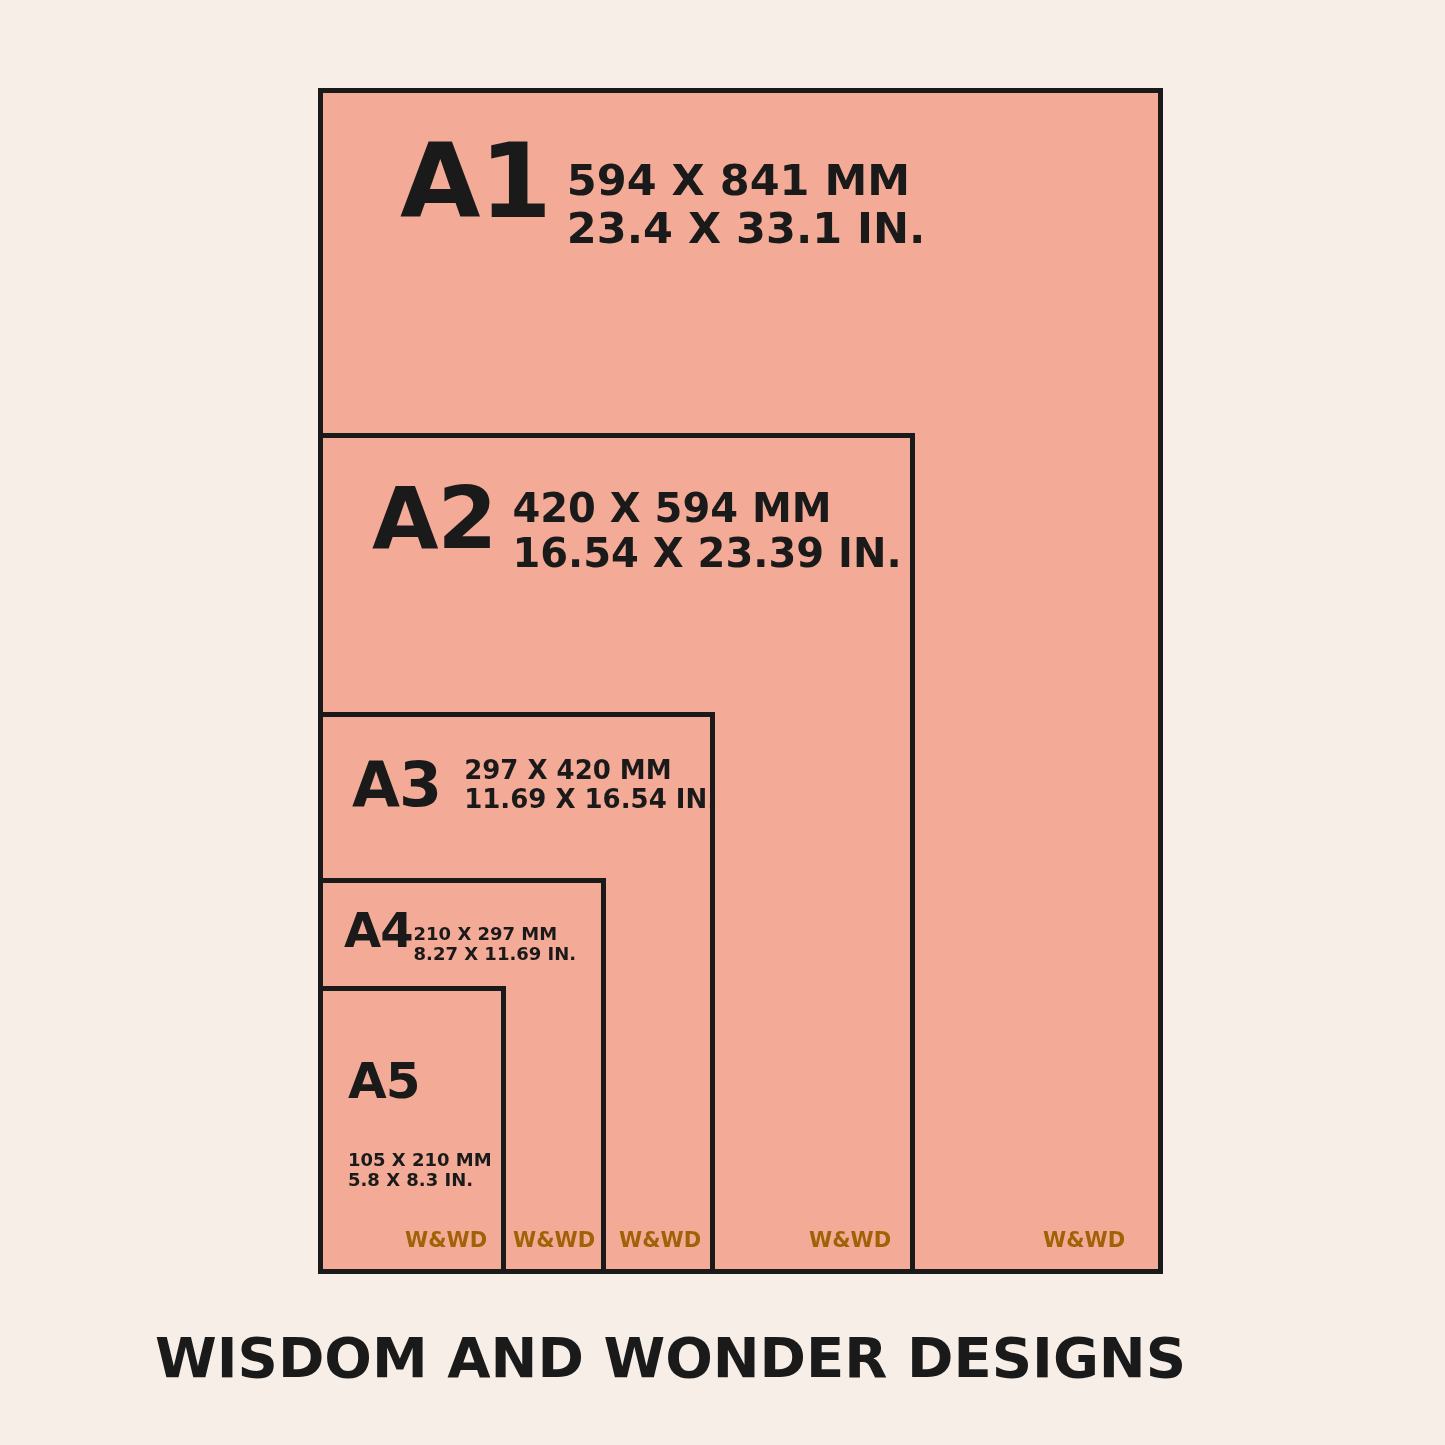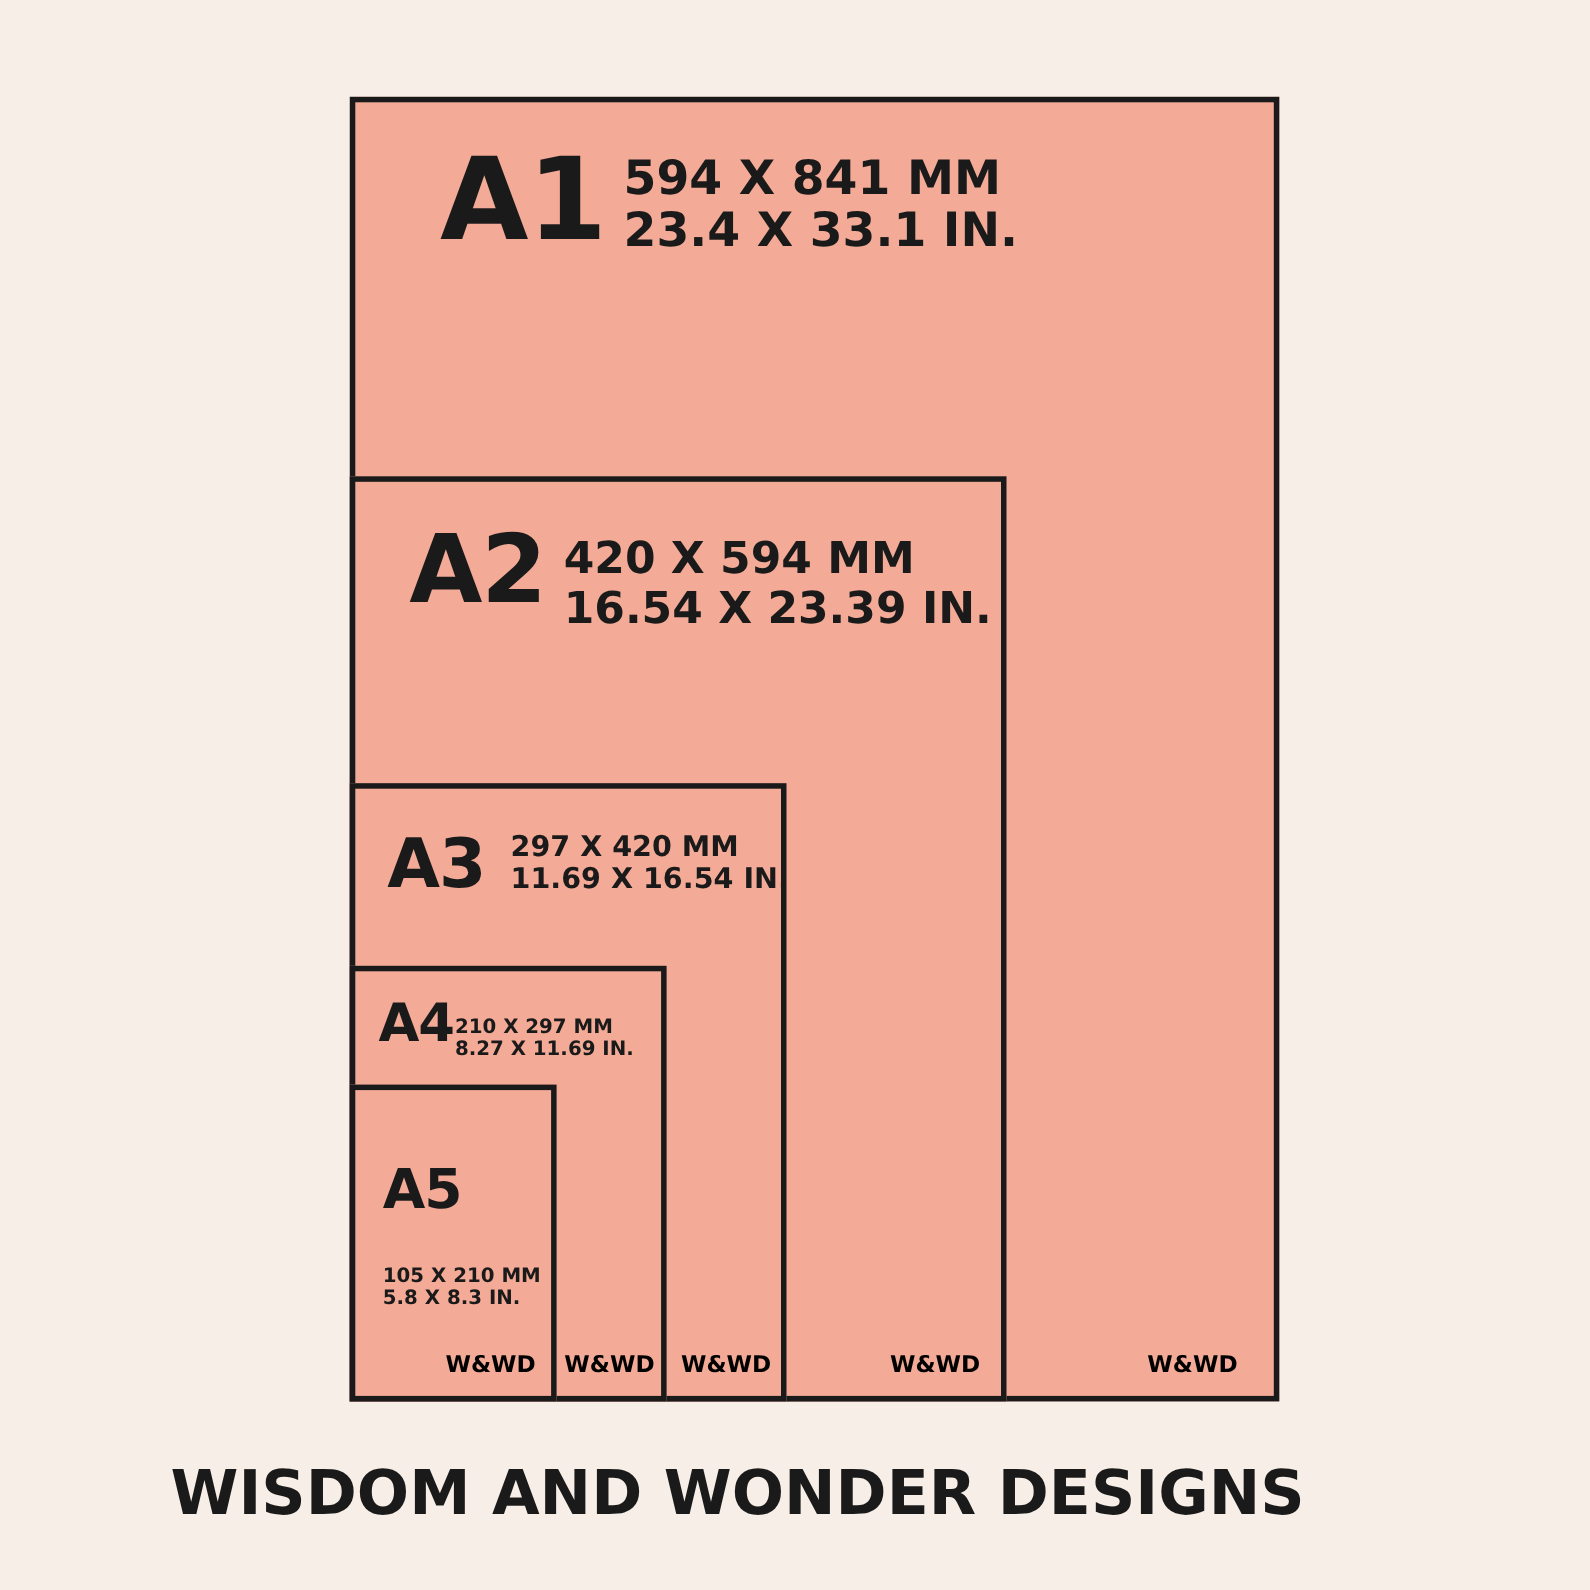--- a/index.html
+++ b/index.html
@@ -48,21 +48,21 @@
   .dims {
     color: #1a1a1a;
     font-weight: bold;
     line-height: 1.12;
     font-family: "DejaVu Sans", sans-serif;
   }
 
   
   #label-a1 { left: 400px; top: 132px; }
   #label-a1 .size-name { font-size: 104px; }
-  #label-a1 .dims { font-size: 43px; margin-top: 6px; }
+  #label-a1 .dims { font-size: 43px; margin-top: 24px; }
 
   
   #label-a2 { left: 372px; top: 478px; justify-content: center; }
   #label-a2 .size-name { font-size: 86px; }
   #label-a2 .dims { font-size: 40px; margin-top: 8px; }
 
   
   #label-a3 { left: 352px; top: 756px; gap: 23px; }
   #label-a3 .size-name { font-size: 62px; }
   #label-a3 .dims { font-size: 26px; }
@@ -78,21 +78,21 @@
     flex-direction: column;
     gap: 0;
   }
   #label-a5 .size-name { font-size: 50px; margin-top: 48px; }
   #label-a5 .dims { font-size: 18px; margin-top: 44px; text-align: left; }
 
   .watermark {
     position: absolute;
     font-family: "DejaVu Sans", sans-serif;
     font-weight: bold;
-    color: #000000;
+    color: #a16207;
     font-size: 21px;
     letter-spacing: 0px;
     white-space: nowrap;
   }
   #wm-a5 { left: 405px;  top: 1228px; }
   #wm-a4 { left: 513px;  top: 1228px; }
   #wm-a3 { left: 619px;  top: 1228px; }
   #wm-a2 { left: 809px;  top: 1228px; }
   #wm-a1 { left: 1043px; top: 1228px; }
 

